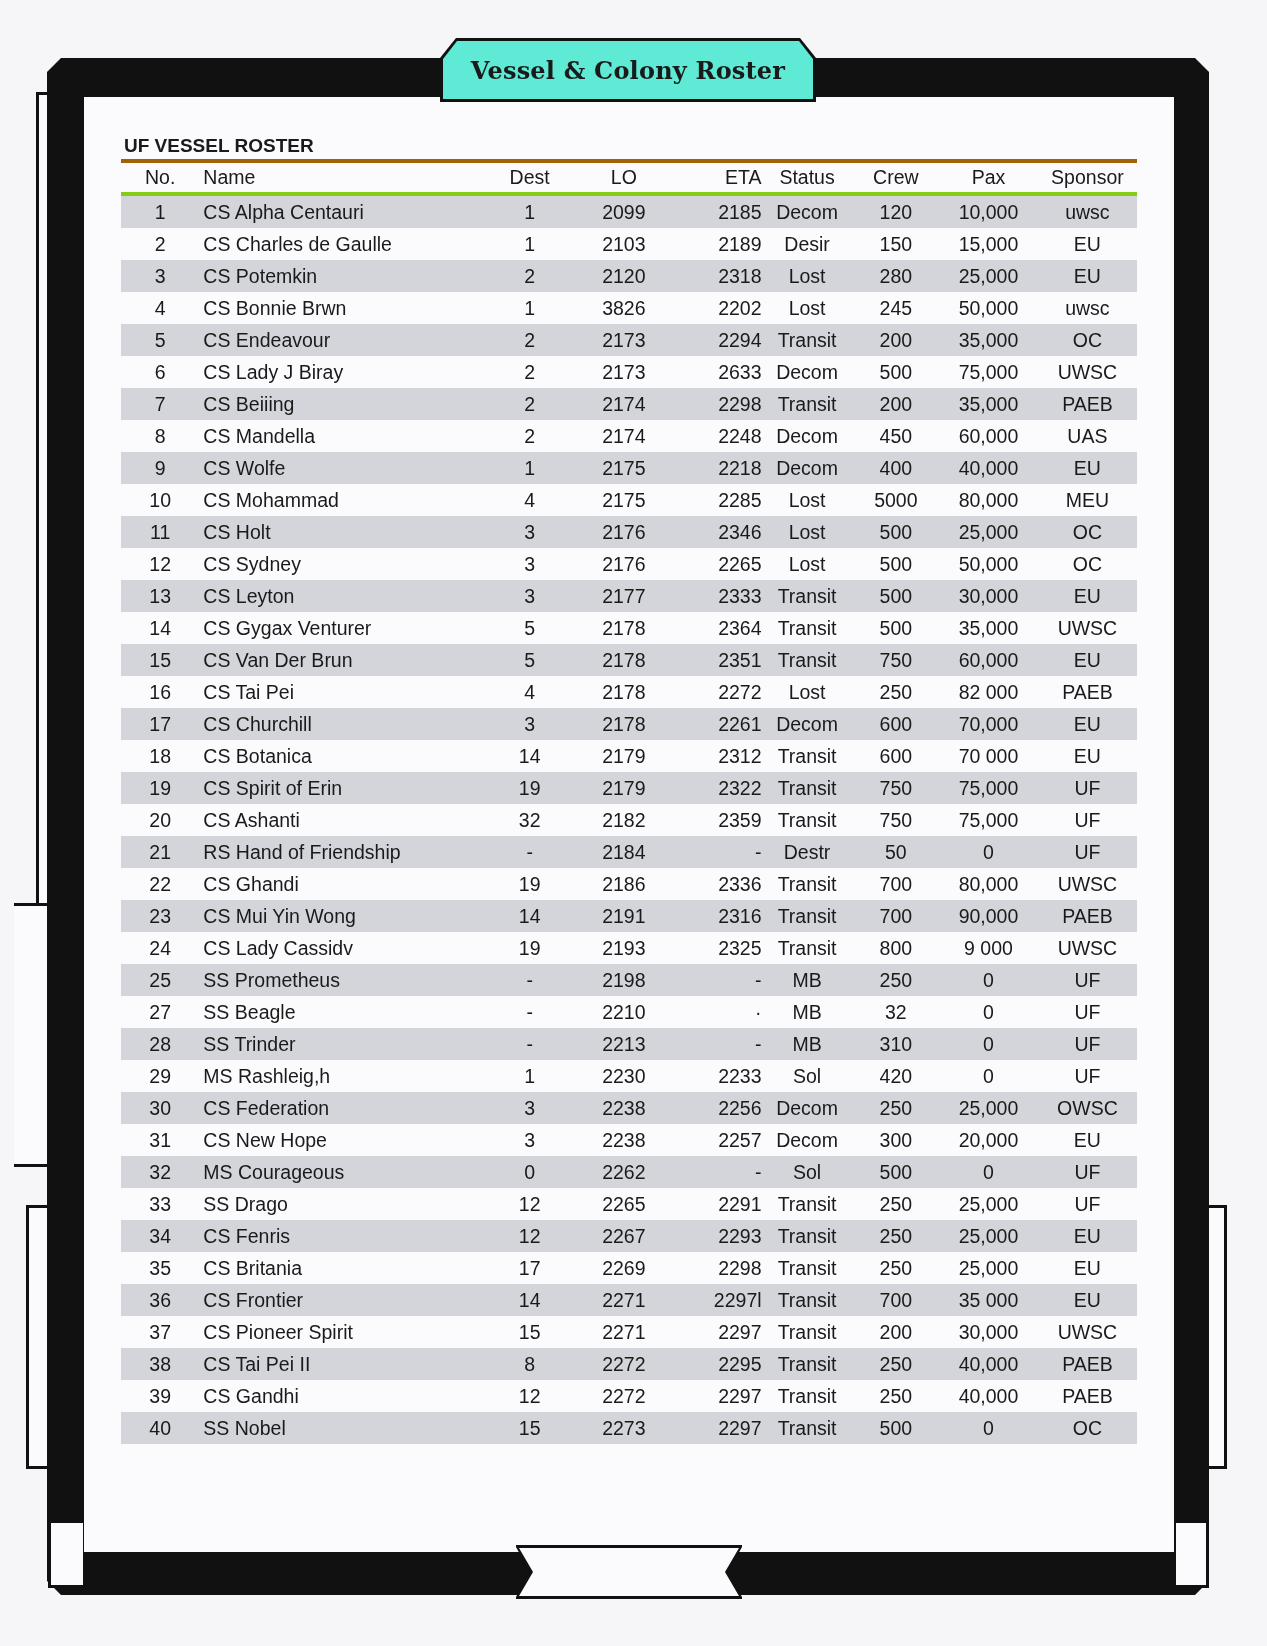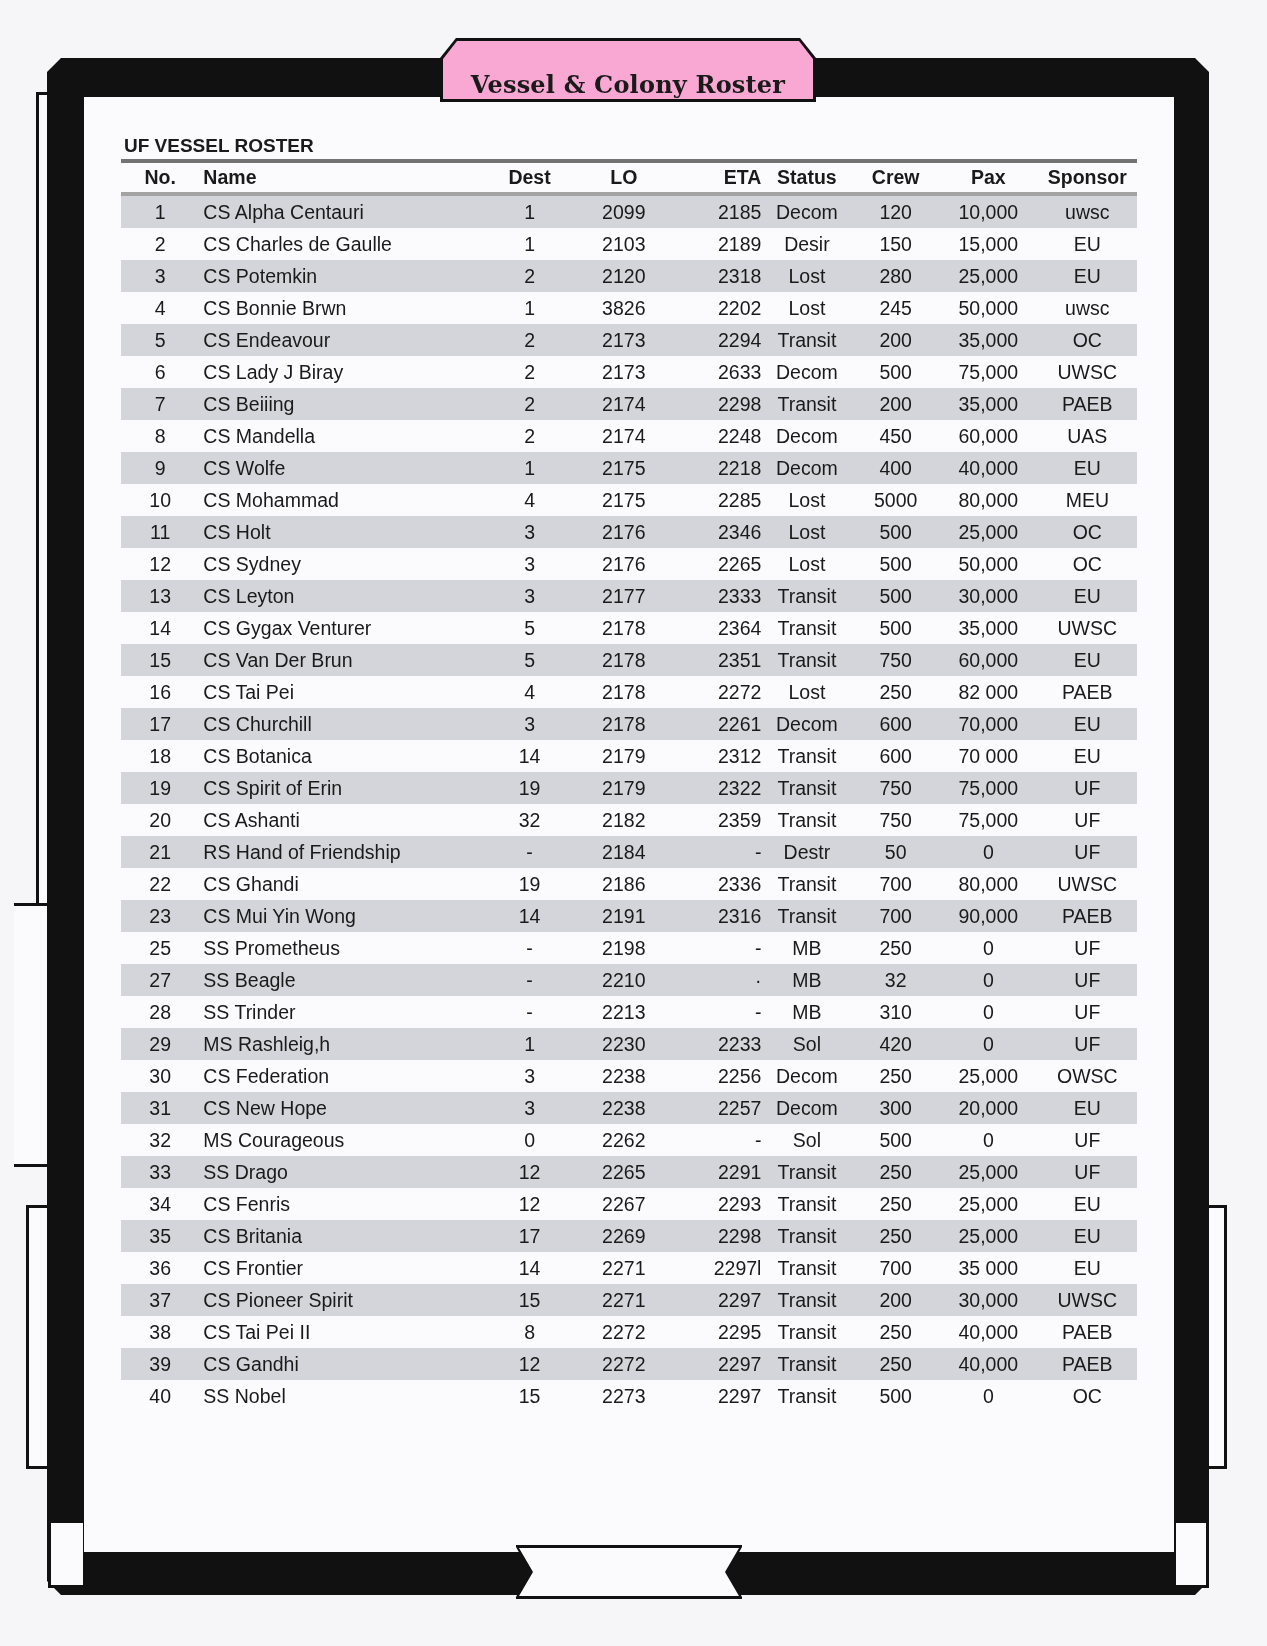--- a/index.html
+++ b/index.html
@@ -39,23 +39,23 @@
     position: absolute;
     left: 440px; top: 38px;
     width: 376px; height: 64px;
     background: #111;
     clip-path: polygon(16px 0, 360px 0, 376px 20px, 376px 64px, 0 64px, 0 20px);
   }
   .title-tab-inner {
     position: absolute;
     left: 443px; top: 41px;
     width: 370px; height: 58px;
-    background: #f9a8d4;
+    background: #5eead4;
     clip-path: polygon(14px 0, 356px 0, 370px 18px, 370px 58px, 0 58px, 0 18px);
-    display: flex; align-items: flex-end; justify-content: center;
+    display: flex; align-items: center; justify-content: center;
   }
   .title-text {
     font-family: "DejaVu Serif", "Liberation Serif", serif;
     font-weight: bold;
     font-size: 24px;
     letter-spacing: 0.2px;
     color: #1a1a1a;
   }
   .bottom-tab {
     position: absolute;
@@ -77,32 +77,32 @@
     position: absolute;
     left: 121px; top: 133px;
     width: 1016px;
   }
   .roster-title {
     font-weight: bold;
     font-size: 19px;
     height: 26px;
     line-height: 26px;
     padding-left: 3px;
-    border-bottom: 4px solid #737373;
+    border-bottom: 4px solid #a16207;
   }
   table {
     width: 100%;
     border-collapse: collapse;
     font-size: 19.5px;
   }
   thead th {
-    font-weight: bold;
+    font-weight: normal;
     height: 29px;
     padding: 0;
-    border-bottom: 4px solid #a3a3a3;
+    border-bottom: 4px solid #84cc16;
     text-align: center;
   }
   tbody td {
     height: 32px;
     padding: 0;
     text-align: center;
     white-space: nowrap;
   }
   tbody tr:nth-child(odd) td { background: #d4d5da; }
   th.c-name, td.c-name { text-align: left; padding-left: 4px; }
@@ -400,20 +400,31 @@
           <td class="c-name">CS Mui Yin Wong</td>
           <td class="c-dest">14</td>
           <td class="c-lo">2191</td>
           <td class="c-eta">2316</td>
           <td class="c-status">Transit</td>
           <td class="c-crew">700</td>
           <td class="c-pax">90,000</td>
           <td class="c-sponsor">PAEB</td>
         </tr>
         <tr>
+          <td class="c-no">24</td>
+          <td class="c-name">CS Lady Cassidv</td>
+          <td class="c-dest">19</td>
+          <td class="c-lo">2193</td>
+          <td class="c-eta">2325</td>
+          <td class="c-status">Transit</td>
+          <td class="c-crew">800</td>
+          <td class="c-pax">9 000</td>
+          <td class="c-sponsor">UWSC</td>
+        </tr>
+        <tr>
           <td class="c-no">25</td>
           <td class="c-name">SS Prometheus</td>
           <td class="c-dest">-</td>
           <td class="c-lo">2198</td>
           <td class="c-eta">-</td>
           <td class="c-status">MB</td>
           <td class="c-crew">250</td>
           <td class="c-pax">0</td>
           <td class="c-sponsor">UF</td>
         </tr>

